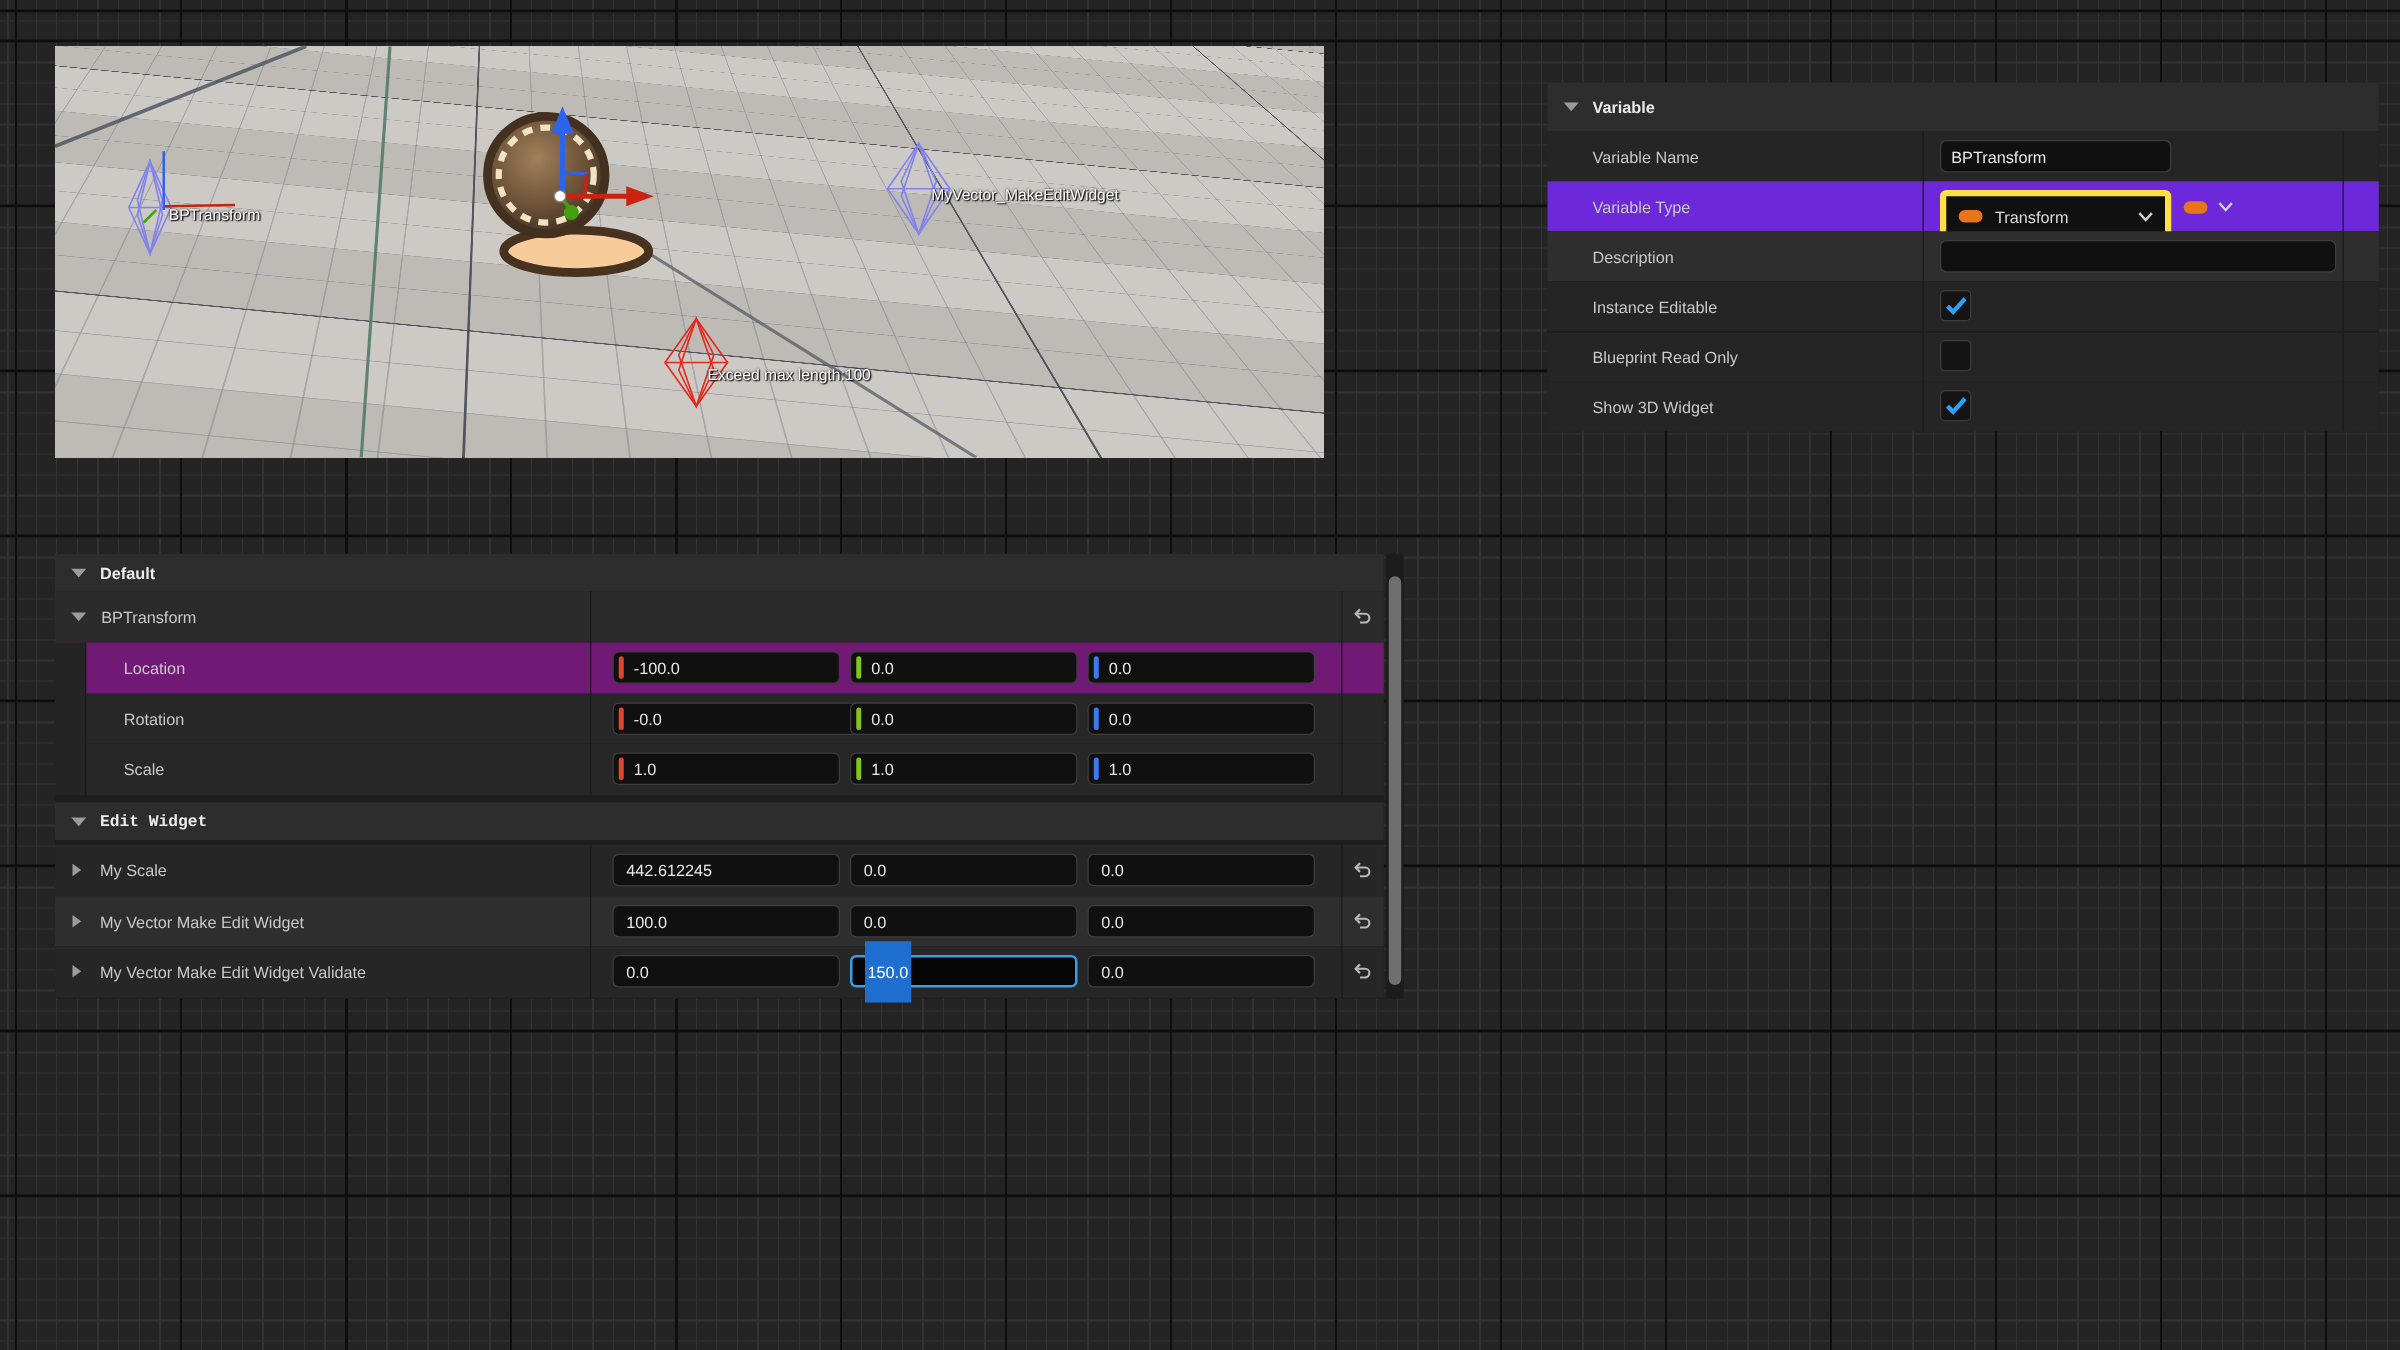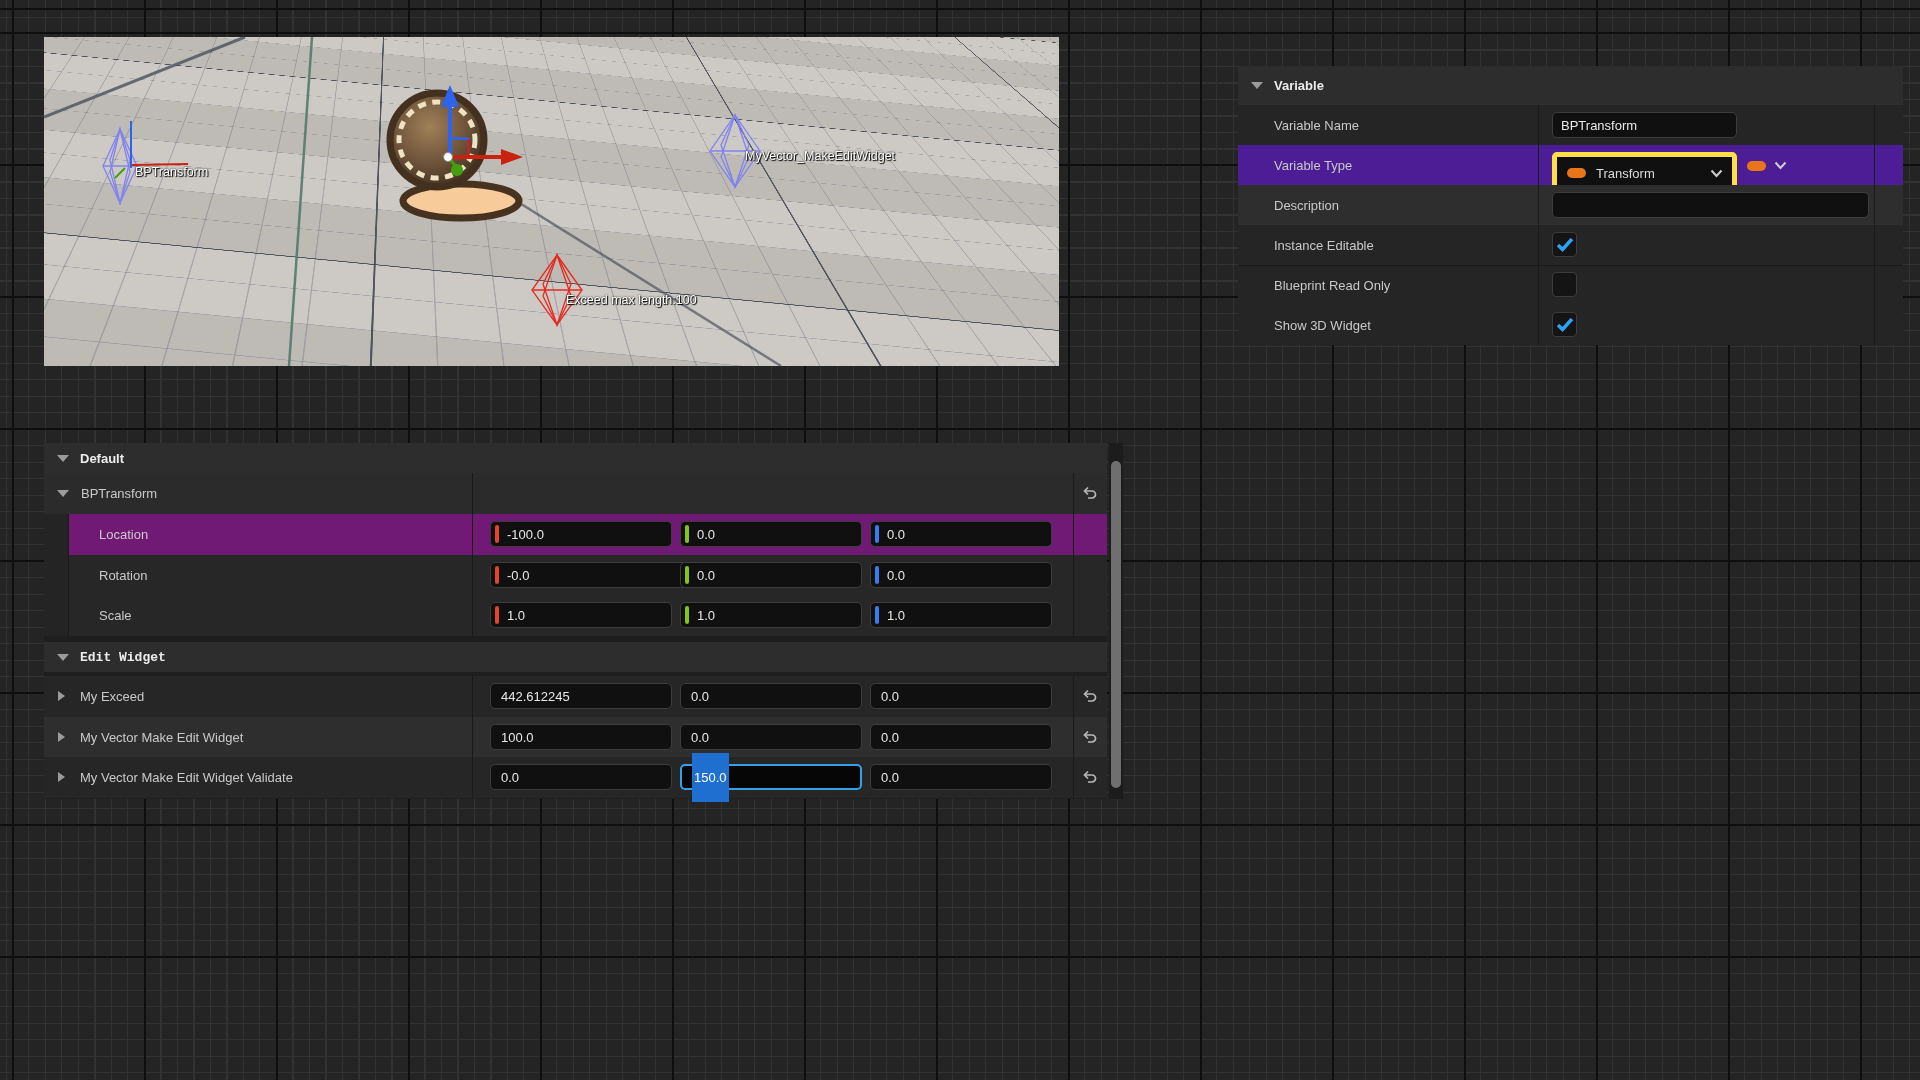--- a/index.html
+++ b/index.html
@@ -135,21 +135,21 @@
       <span class="title">Variable</span>
     </div>
 
     <div class="row" style="top:39px;height:40px;background:#252525;">
       <div class="rlabel" style="left:36px;">Variable Name</div>
       <div class="field" style="left:314px;top:7px;width:185px;">
         <span class="ftext">BPTransform</span>
       </div>
     </div>
 
-    <div class="row" style="top:79px;height:40px;background:#4c1d95;">
+    <div class="row" style="top:79px;height:40px;background:#6d28d9;">
       <div class="rlabel" style="left:36px;">Variable Type</div>
       <div class="dropdown" style="left:314px;top:7px;width:185px;">
         <span class="pill" style="margin-left:10px;"></span>
         <span style="margin-left:10px;flex:1;">Transform</span>
         <svg width="13" height="9" style="margin-right:9px;">
           <polyline points="1.5,1.5 6.5,7 11.5,1.5" fill="none" stroke="#cfcfcf" stroke-width="2"></polyline>
         </svg>
       </div>
       <div style="position:absolute;left:509px;top:7px;height:27px;display:flex;align-items:center;">
         <span class="pill"></span>
@@ -267,21 +267,21 @@
     <div class="gap" style="top:193px;height:6px;"></div>
 
     <div class="sect-header" style="top:199px;height:30px;font-family:Liberation Mono, monospace;">
       <span class="tri-down"></span>
       <span class="title">Edit Widget</span>
     </div>
     <div class="gap" style="top:229px;height:4px;"></div>
 
     <div class="row" style="top:233px;height:41px;background:#262626;">
       <span class="tri-right" style="top:15px;"></span>
-      <div class="rlabel" style="left:36px;">My Exceed</div>
+      <div class="rlabel" style="left:36px;">My Scale</div>
       <div class="field nobar" style="left:446px;top:7px;width:182px;">
           <span class="ftext">442.612245</span>
         </div>
       <div class="field nobar" style="left:636px;top:7px;width:182px;">
           <span class="ftext">0.0</span>
         </div>
       <div class="field nobar" style="left:826px;top:7px;width:182px;">
           <span class="ftext">0.0</span>
         </div>
       <div class="reset-btn" style="left:1034px;top:9px;">

